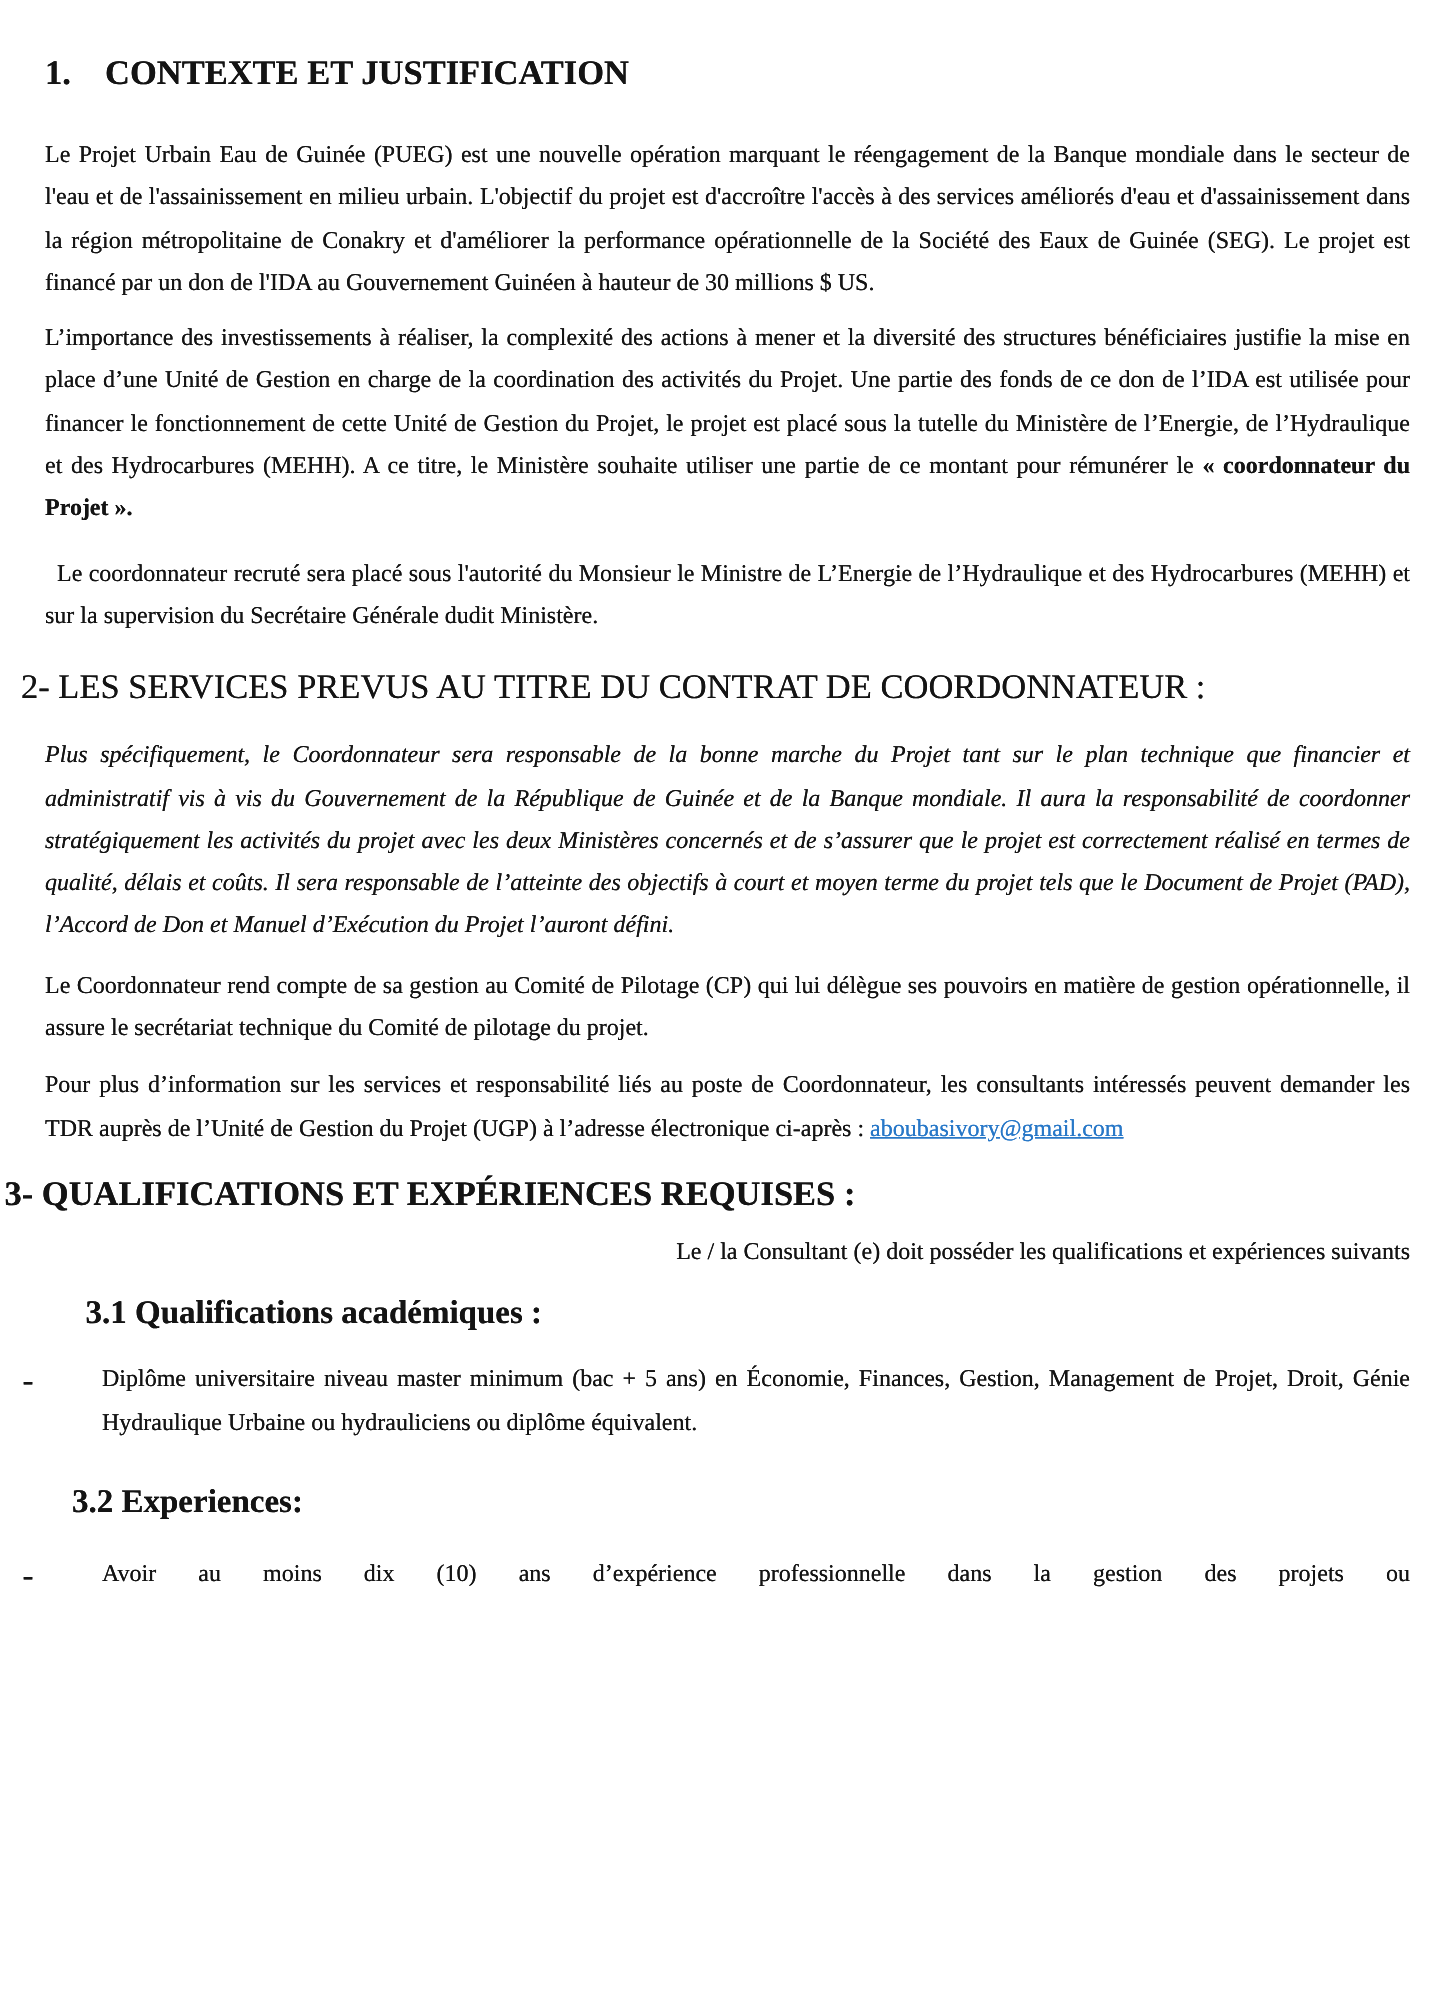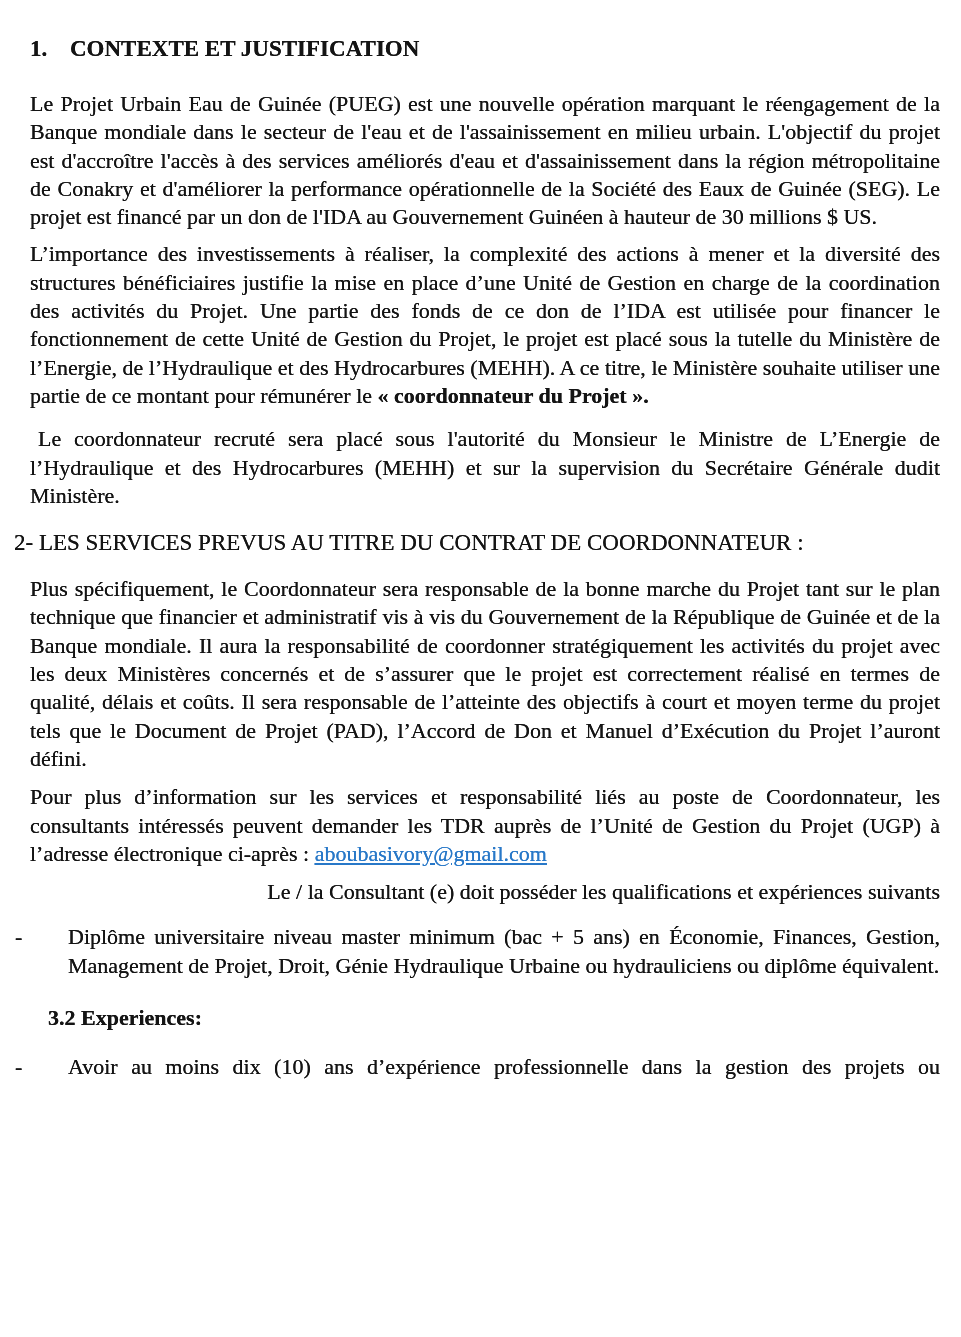--- a/index.html
+++ b/index.html
@@ -11,32 +11,32 @@
     overflow:hidden;
   }
   .page {
     width:961px; height:1337px;
     padding:14px 21px 0 30px;
     overflow:hidden;
     text-shadow:0 0 0.35px currentColor; 
     margin-top:20px;
   }
   p, .btext {
-    font-size:22px; line-height:28.3px;
+    font-size:16px; line-height:28.3px;
     text-align:justify;
   }
   .h1 { font-size:23px; line-height:30px; font-weight:bold; }
   .h1 .hnum { display:inline-block; width:40px; }
   .h2 { font-size:23px; line-height:30px; font-weight:normal; margin-top:18px; margin-left:-16px; }
   .h3 { font-size:23px; line-height:30px; font-weight:bold; margin-top:14px; margin-left:-27px; }
   .h4 { font-size:22px; line-height:28px; font-weight:bold; }
   .p1 { margin-top:26px; }
   .p2 { margin-top:9px; }
   .p3 { margin-top:15px; text-indent:8px; }
-  .p4 { margin-top:17px; }
+  .p4 { margin-top:17px;font-style:italic; }
   .p5 { margin-top:12px; }
   .p6 { margin-top:10px; }
   .consultant { margin-top:10px; margin-left:8px; text-align:right; }
   .h4-31 { margin-top:12px; margin-left:27px; }
   .h4-32 { margin-top:24px; margin-left:18px; }
   .bullet { display:flex; margin-left:-15px; }
   .bullet-1 { margin-top:17px; }
   .bullet-2 { margin-top:21px; }
   .bullet .dash { flex:none; width:53px; font-size:22px; line-height:28.3px; }
   .bullet .btext { flex:1; }
@@ -61,26 +61,29 @@
   <p class="p1">Le Projet Urbain Eau de Guinée (PUEG) est une nouvelle opération marquant le réengagement de la Banque mondiale dans le secteur de l'eau et de l'assainissement en milieu urbain. L'objectif du projet est d'accroître l'accès à des services améliorés d'eau et d'assainissement dans la région métropolitaine de Conakry et d'améliorer la performance opérationnelle de la Société des Eaux de Guinée (SEG). Le projet est financé par un don de l'IDA au Gouvernement Guinéen à hauteur de 30 millions $ US.</p>
 
   <p class="p2"><span>L’importance des investissements à réaliser, la complexité des actions à mener et la diversité des structures bénéficiaires justifie la mise en place d’une Unité de Gestion en charge de la coordination des activités du Projet. Une partie des fonds de ce don de l’IDA est utilisée pour financer le fonctionnement de cette Unité de Gestion du Projet, le projet est placé sous la tutelle du Ministère de l’Energie, de l’Hydraulique et des Hydrocarbures (MEHH).  A ce titre, le Ministère souhaite utiliser une partie de ce montant pour rémunérer le </span><b>« coordonnateur du Projet ».</b></p>
 
   <p class="p3">Le coordonnateur recruté sera placé sous l'autorité du Monsieur le Ministre de L’Energie de l’Hydraulique et des Hydrocarbures (MEHH) et sur la supervision du Secrétaire Générale dudit Ministère.</p>
 
   <div class="h2">2- LES SERVICES PREVUS AU TITRE DU CONTRAT DE COORDONNATEUR :</div>
 
   <p class="p4">Plus spécifiquement, le Coordonnateur sera responsable de la bonne marche du Projet tant sur le plan technique que financier et administratif vis à vis du Gouvernement de la République de Guinée et de la Banque mondiale. Il aura la responsabilité de coordonner stratégiquement les activités du projet avec les deux Ministères concernés et de s’assurer que le projet est correctement réalisé en termes de qualité, délais et coûts. Il sera responsable de l’atteinte des objectifs à court et moyen terme du projet tels que le Document de Projet (PAD), l’Accord de Don et Manuel d’Exécution du Projet l’auront défini.</p>
 
+  <p class="p5">Le Coordonnateur rend compte de sa gestion au Comité de Pilotage (CP) qui lui délègue ses pouvoirs en matière de gestion opérationnelle, il assure le secrétariat technique du Comité de pilotage du projet.</p>
 
   <p class="p6"><span>Pour plus d’information sur les services et responsabilité liés au poste de Coordonnateur, les consultants intéressés peuvent demander les TDR auprès de l’Unité de Gestion du Projet (UGP) à l’adresse électronique ci-après : </span><a class="email">aboubasivory@gmail.com</a></p>
 
+  <div class="h3">3- QUALIFICATIONS ET EXPÉRIENCES REQUISES :</div>
 
   <p class="consultant">Le / la Consultant (e) doit posséder les qualifications et expériences suivants</p>
 
+  <div class="h4 h4-31">3.1 Qualifications académiques :</div>
 
   <div class="bullet bullet-1">
     <span class="dash">-</span>
     <span class="btext">Diplôme universitaire niveau master minimum (bac + 5 ans) en Économie, Finances, Gestion, Management de Projet, Droit, Génie Hydraulique Urbaine ou hydrauliciens ou diplôme équivalent.</span>
   </div>
 
   <div class="h4 h4-32">3.2 Experiences:</div>
 
   <div class="bullet bullet-2">
     <span class="dash">-</span>

